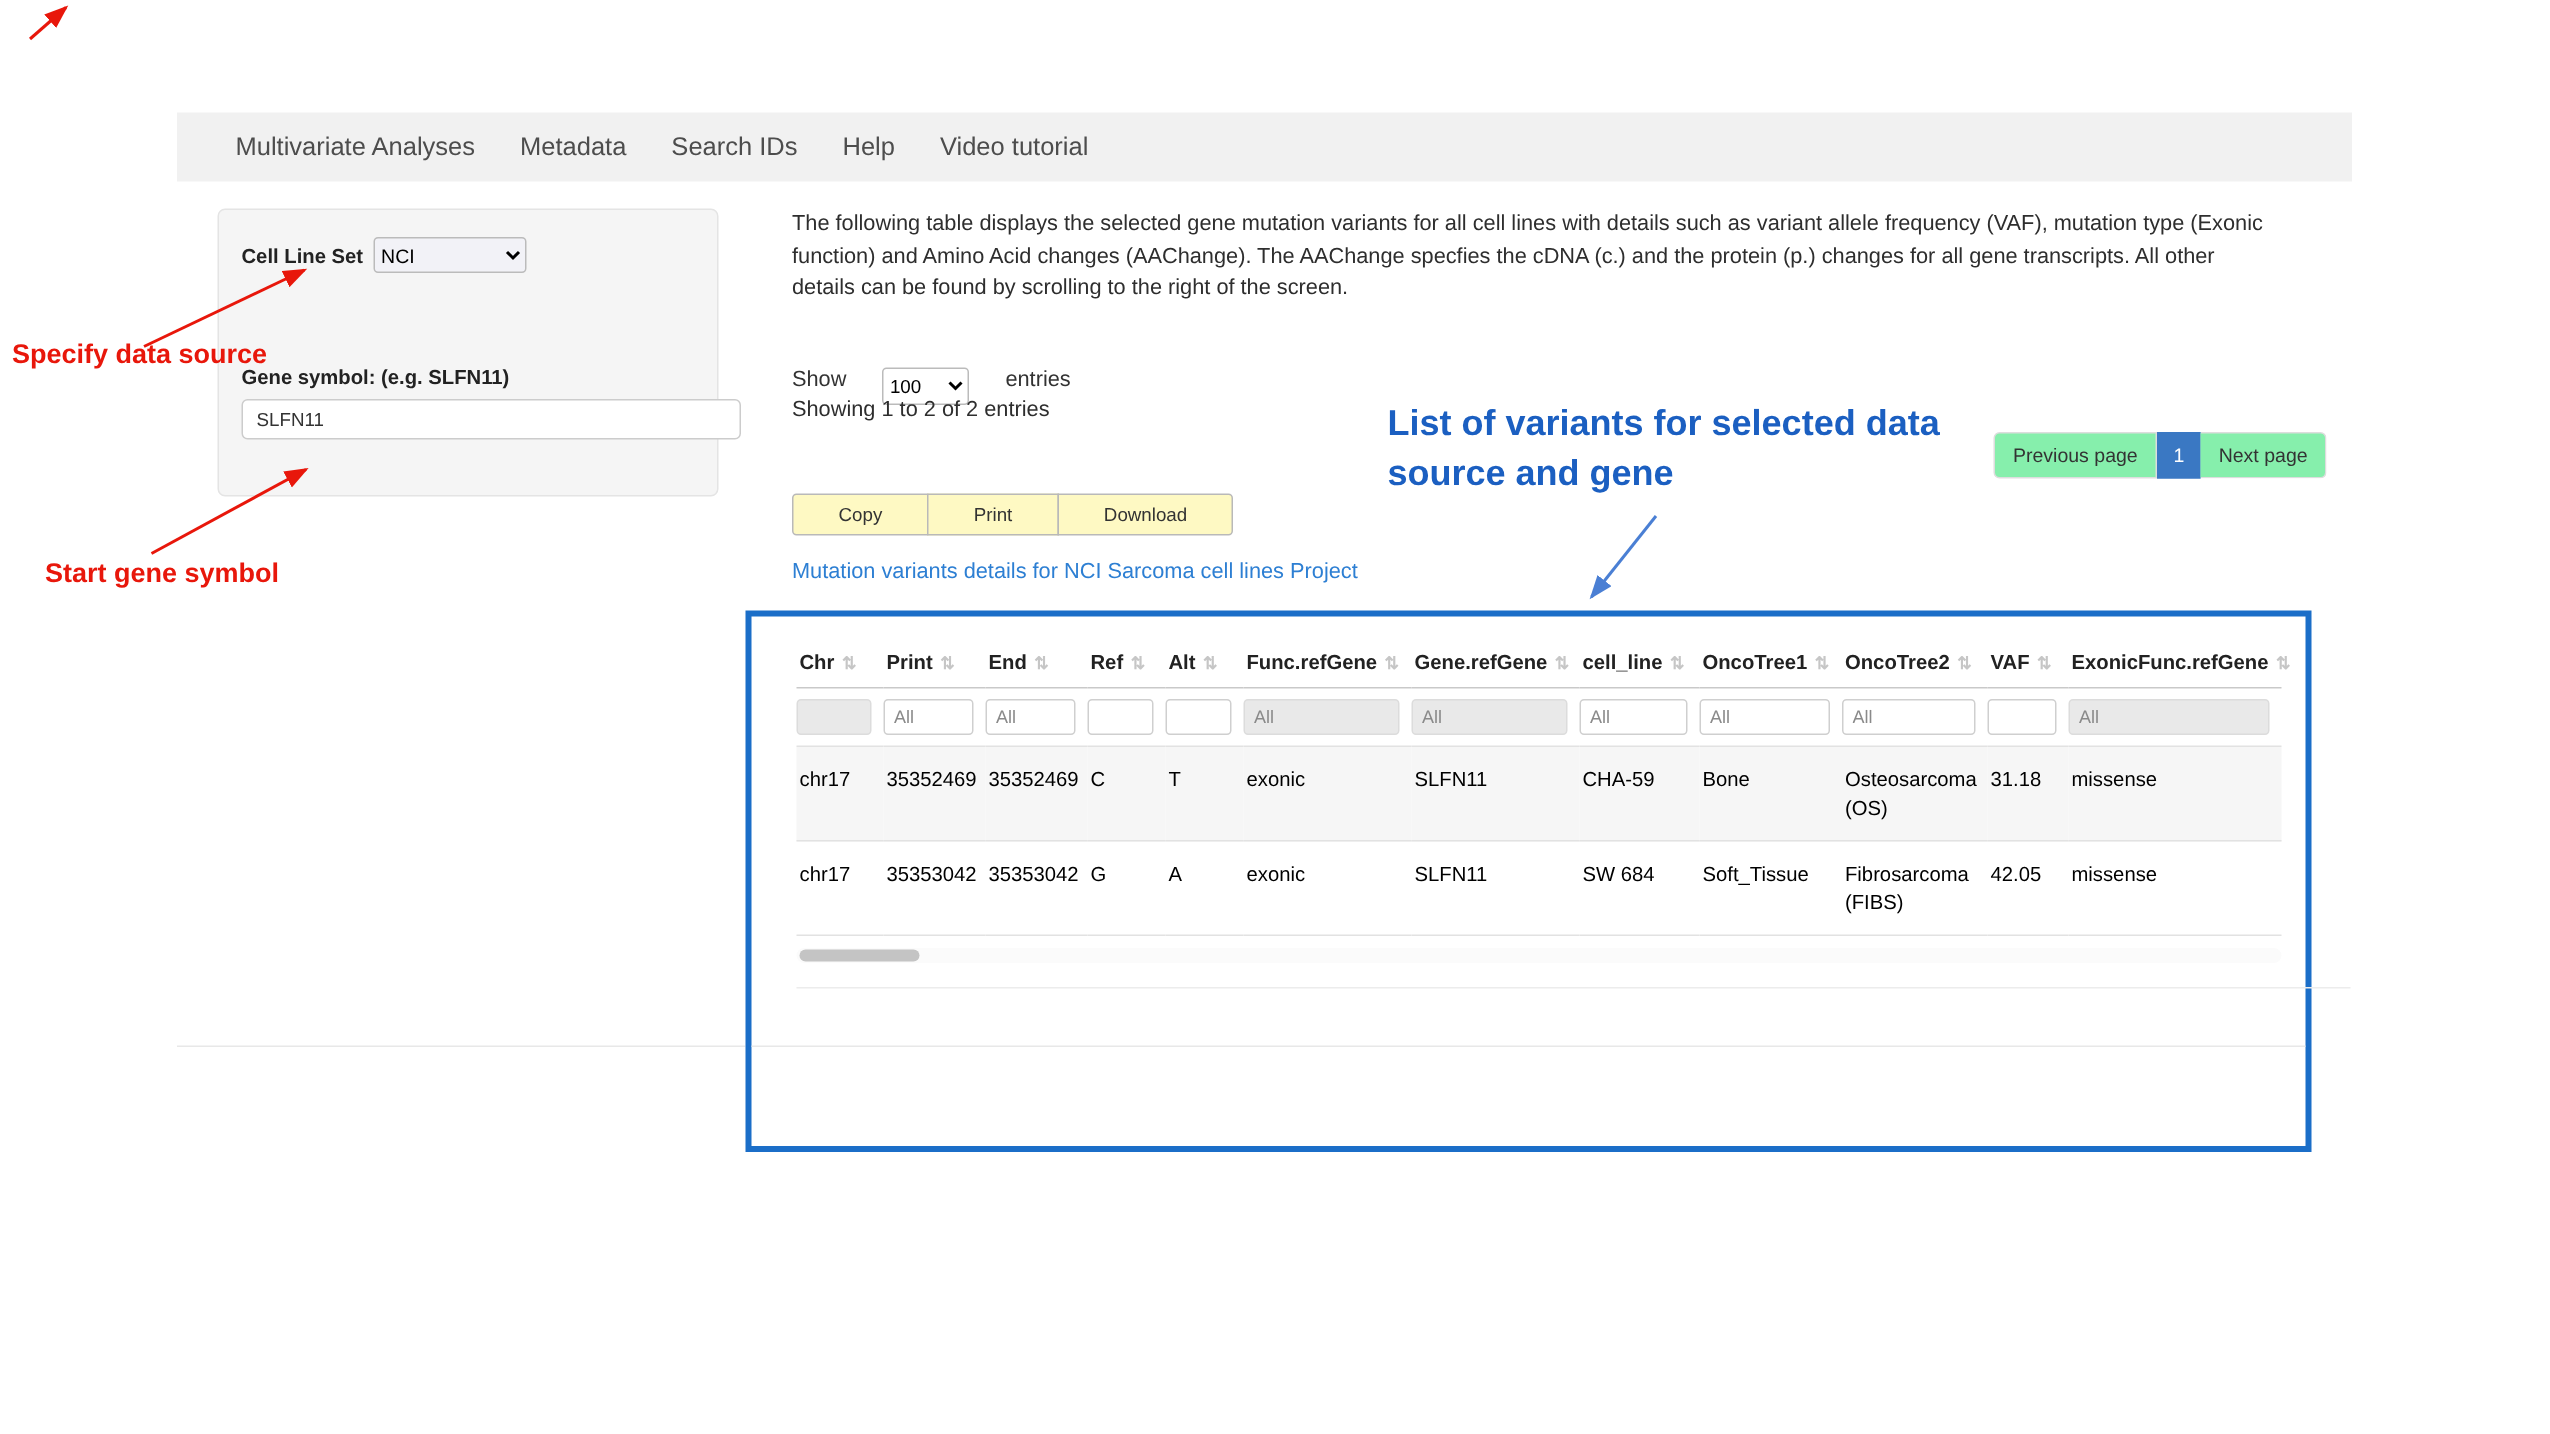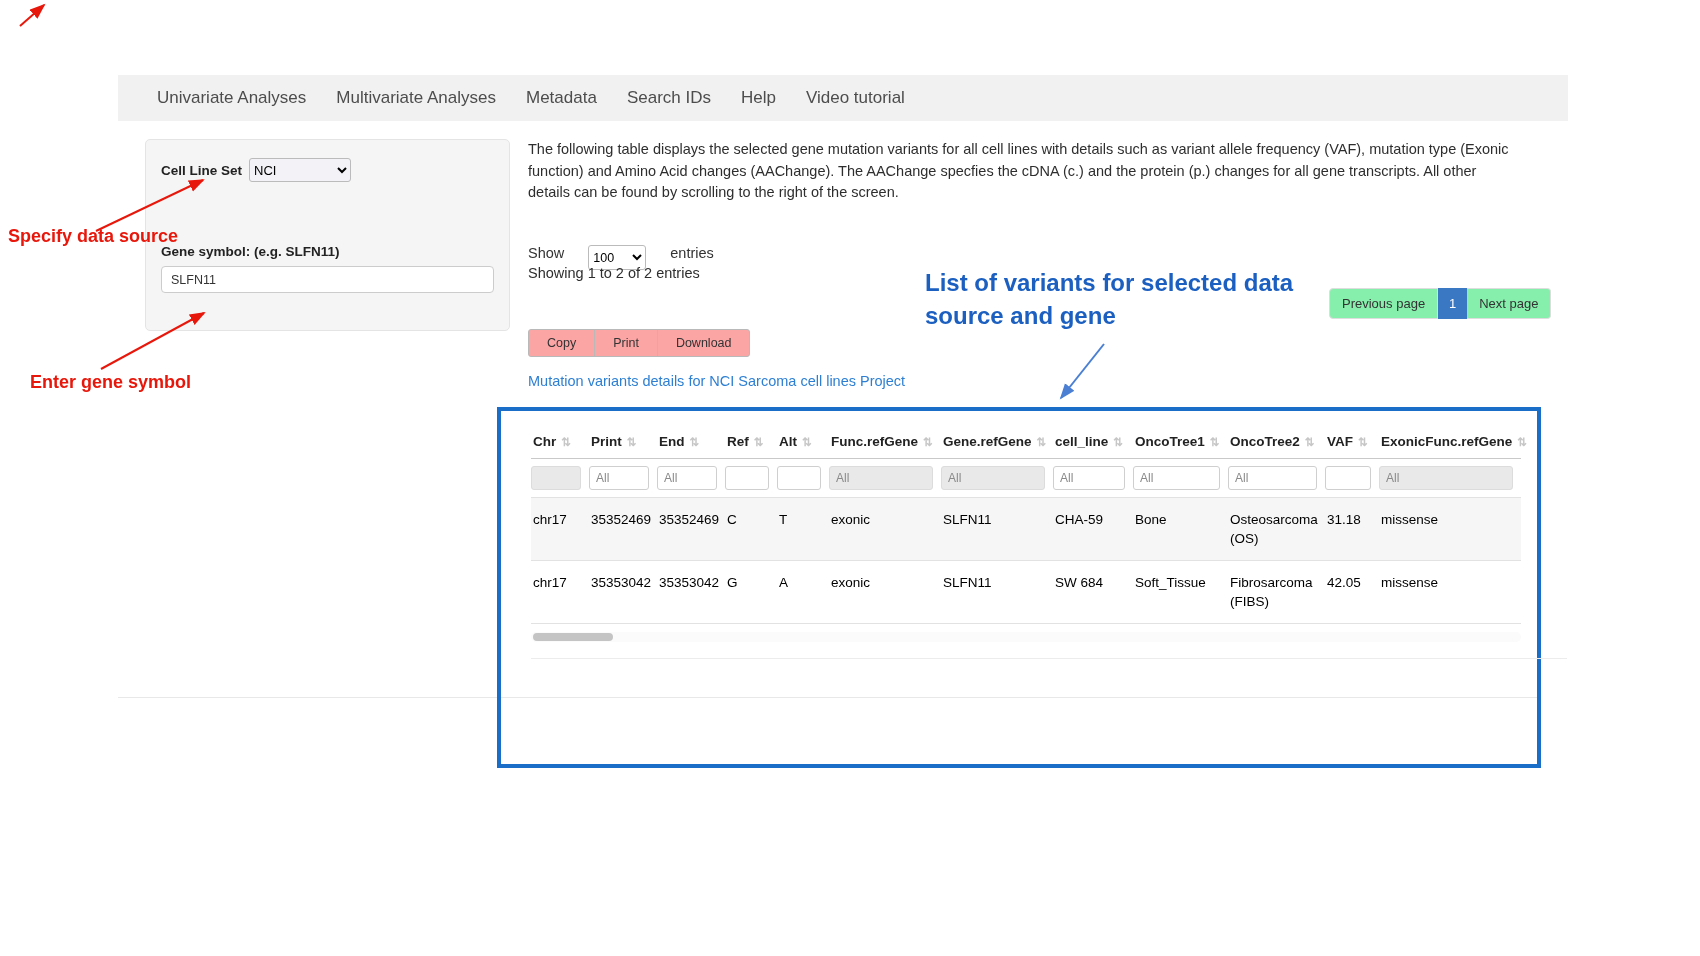--- a/index.html
+++ b/index.html
@@ -14,21 +14,21 @@
   
   .nav {
     position:absolute; left:118px; top:75px; width:1450px; height:46px;
     background:#f1f1f1; display:flex; align-items:center; padding-left:24px;
   }
   .nav-tab { font-size:17px; color:#4d4d4d; padding:10px 15px; white-space:nowrap; cursor:pointer; }
   .nav-tab.active { background:#fff; border:2px solid #2b78c5; color:#333; padding:9px 13px; }
 
   
   .sidebar {
-    position:absolute; left:145px; top:139px; width:365px; height:192px;
+    position:absolute; left:145px; top:139px; width:334px; height:192px;
     background:#f5f5f5; border:1px solid #e4e4e4; border-radius:5px;
     padding:18px 15px;
   }
   .cls-row { display:flex; align-items:center; gap:7px; }
   .cls-label, .gene-label { font-weight:bold; font-size:13.5px; color:#222; }
   .cls-select { font-size:13px; width:102px; height:24px; border:1px solid #bbb; border-radius:3px; background:#f2f2f7; }
   .gene-label { display:block; margin-top:62px; }
   .gene-input {
     margin-top:7px; width:333px; height:27px; border:1px solid #ccc; border-radius:4px;
     font-size:12.5px; padding:0 9px; color:#333; font-family:"Liberation Sans", sans-serif;
@@ -44,22 +44,22 @@
   }
 
   
   .description { position:absolute; left:528px; top:139px; width:994px; font-size:14.5px; line-height:21.5px; color:#2e2e2e; }
   .show-row { position:absolute; left:528px; top:226px; display:flex; align-items:flex-start; gap:24px; font-size:14.5px;margin-top:19px; }
   .show-select { width:58px; height:25px; font-size:12.5px; border:1px solid #bbb; border-radius:3px; background:#fff; }
   .showing-text { position:absolute; left:528px; top:265px; font-size:14.5px; color:#2e2e2e; }
 
   .dt-buttons { position:absolute; left:528px; top:329px; display:flex; }
   .dt-btn {
-    font-size:12.5px; color:#333; background:#fca5a5; border:1px solid #b9b9b9;
-    padding:6px 18px; cursor:pointer; margin-left:-1px;
+    font-size:12.5px; color:#333; background:#fef9c3; border:1px solid #b9b9b9;
+    padding:6px 30px; cursor:pointer; margin-left:-1px;
     font-family:"Liberation Sans", sans-serif;
   }
   .dt-btn:first-child { border-radius:3px 0 0 3px; margin-left:0; }
   .dt-btn:last-child { border-radius:0 3px 3px 0; }
 
   .table-caption { position:absolute; left:528px; top:373px; font-size:14.5px; color:#2d7fd3; }
 
   .pagination { position:absolute; left:1329px; top:288px; display:flex; align-items:stretch; font-size:13px; }
   .page-btn { border:1px solid #ddd; background:#86efac; color:#333; padding:7px 12px; cursor:pointer; }
   .page-prev { border-radius:4px 0 0 4px; }
@@ -100,41 +100,40 @@
   .scroll-thumb { position:absolute; left:2px; top:1px; width:80px; height:8px; background:#c4c4c4; border-radius:4px; cursor:grab; }
   .box-divider { margin-top:16px; width:1036px; border-top:1px solid #ececec; }
   .box-pageline { position:absolute; left:0; top:286px; width:1036px; border-top:1px solid #e8e8e8; }
 
   .page-divider { position:absolute; left:118px; top:697px; width:379px; border-top:1px solid #e8e8e8; }
 </style>
 </head>
 <body>
 
 <div class="nav" id="nav-tabs">
-    <div class="nav-tab">Univariate Analyses</div>
     <div class="nav-tab">Multivariate Analyses</div>
     <div class="nav-tab">Metadata</div>
     <div class="nav-tab">Search IDs</div>
     <div class="nav-tab">Help</div>
     <div class="nav-tab">Video tutorial</div>
   </div>
 
 <div class="sidebar">
   <div class="cls-row">
     <span class="cls-label">Cell Line Set</span>
     <select class="cls-select">
       <option>NCI</option>
     </select>
   </div>
   <span class="gene-label">Gene symbol: (e.g. SLFN11)</span>
   <input class="gene-input" value="SLFN11" style="">
 </div>
 
 <div class="red-note" id="note-specify">Specify data source</div>
-<div class="red-note" id="note-enter">Enter gene symbol</div>
+<div class="red-note" id="note-enter">Start gene symbol</div>
 
 <div class="blue-note">List of variants for selected data source and gene</div>
 
 <p class="description">The following table displays the selected gene mutation variants for all cell lines with details such as variant allele frequency (VAF), mutation type (Exonic function) and Amino Acid changes (AAChange). The AAChange specfies the cDNA (c.) and the protein (p.) changes for all gene transcripts. All other details can be found by scrolling to the right of the screen.</p>
 
 <div class="show-row">
   <span>Show</span>
   <select class="show-select">
     <option>100</option>
   </select>

